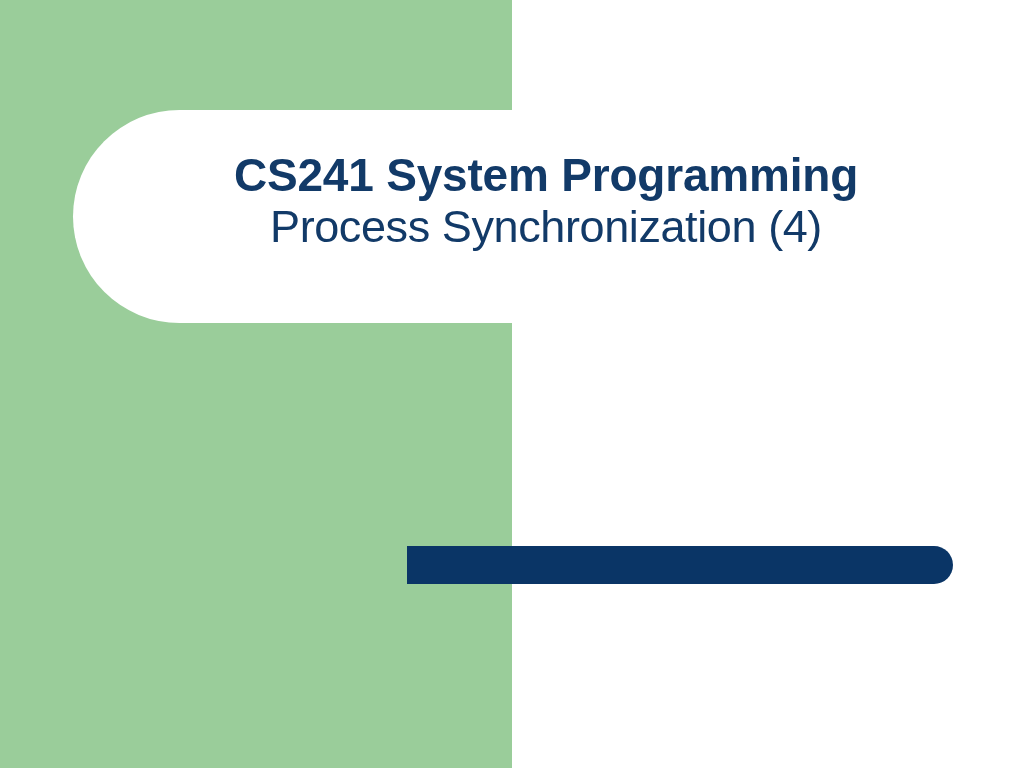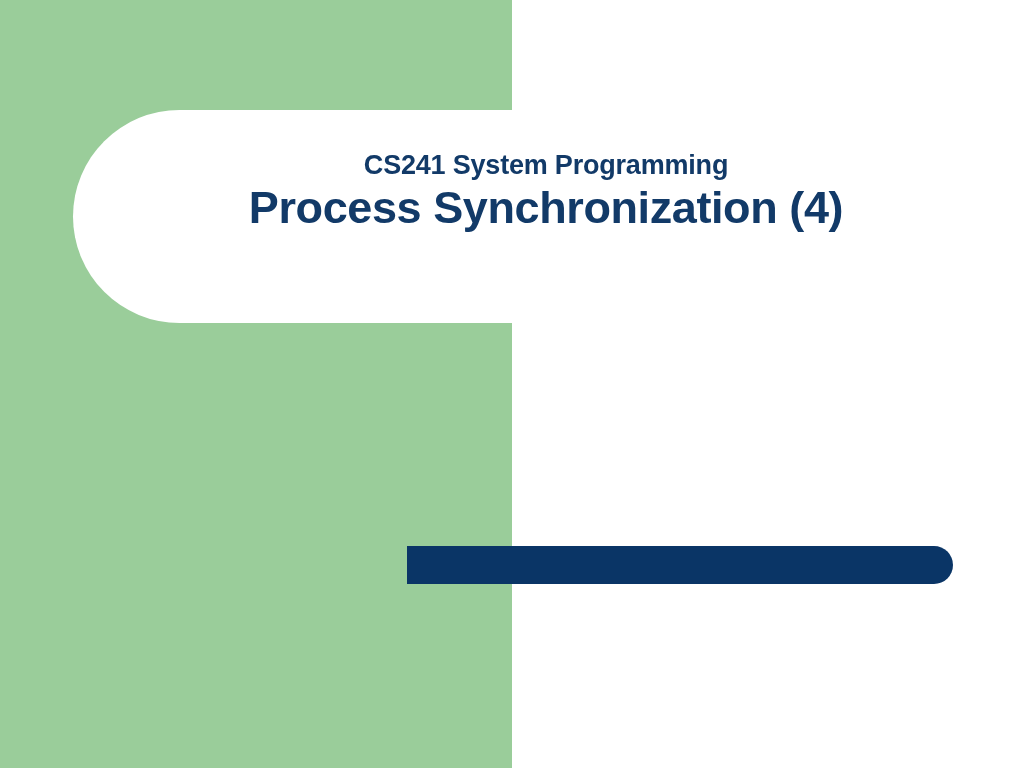--- a/index.html
+++ b/index.html
@@ -44,29 +44,29 @@
   .title-block {
     position: absolute;
     left: 96px;
     top: 152px;
     width: 900px;
     color: #123a68;
     text-align: center;
     line-height: 1.0;
   }
   .title-line1 {
-    font-size: 27px;
+    font-size: 46px;
     font-weight: bold;
     letter-spacing: -0.2px;
     white-space: nowrap;
     display: block;
   }
   .title-line2 {
     font-size: 45px;
-    font-weight: bold;
+    font-weight: normal;
     letter-spacing: -0.4px;
     white-space: nowrap;
     display: block;
     margin-top: 6px;
   }
 
   
   .subtitle-block {
     position: absolute;
     left: 533px;

